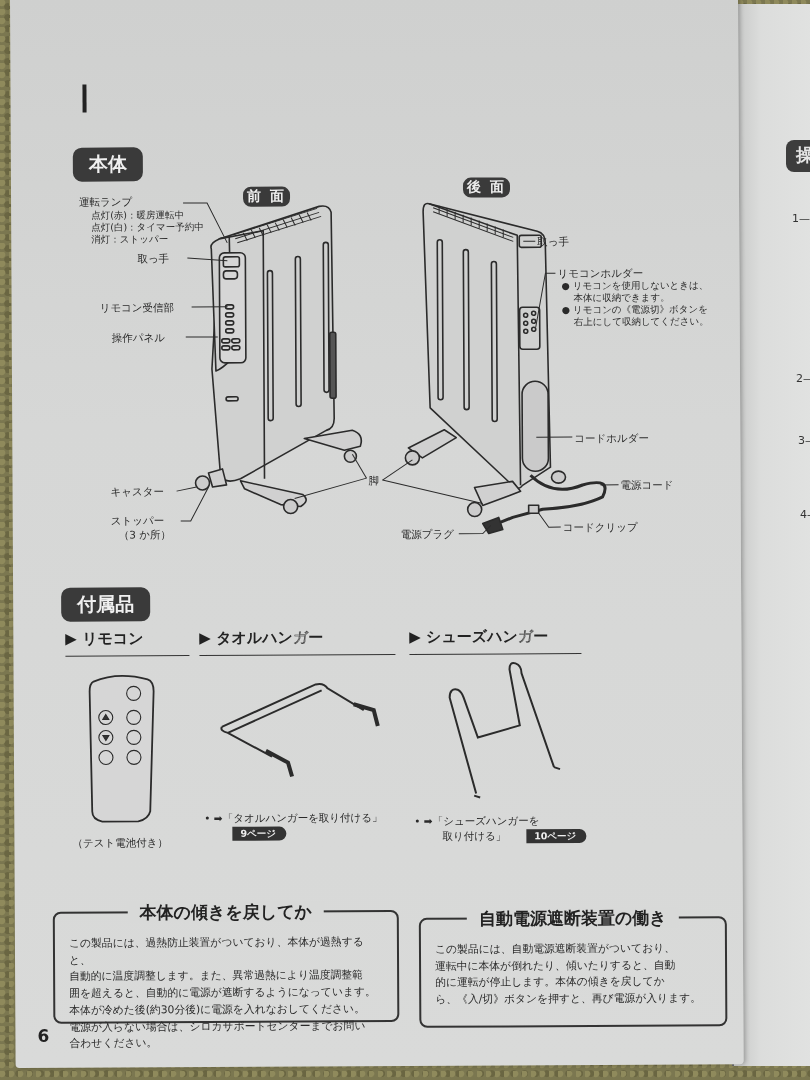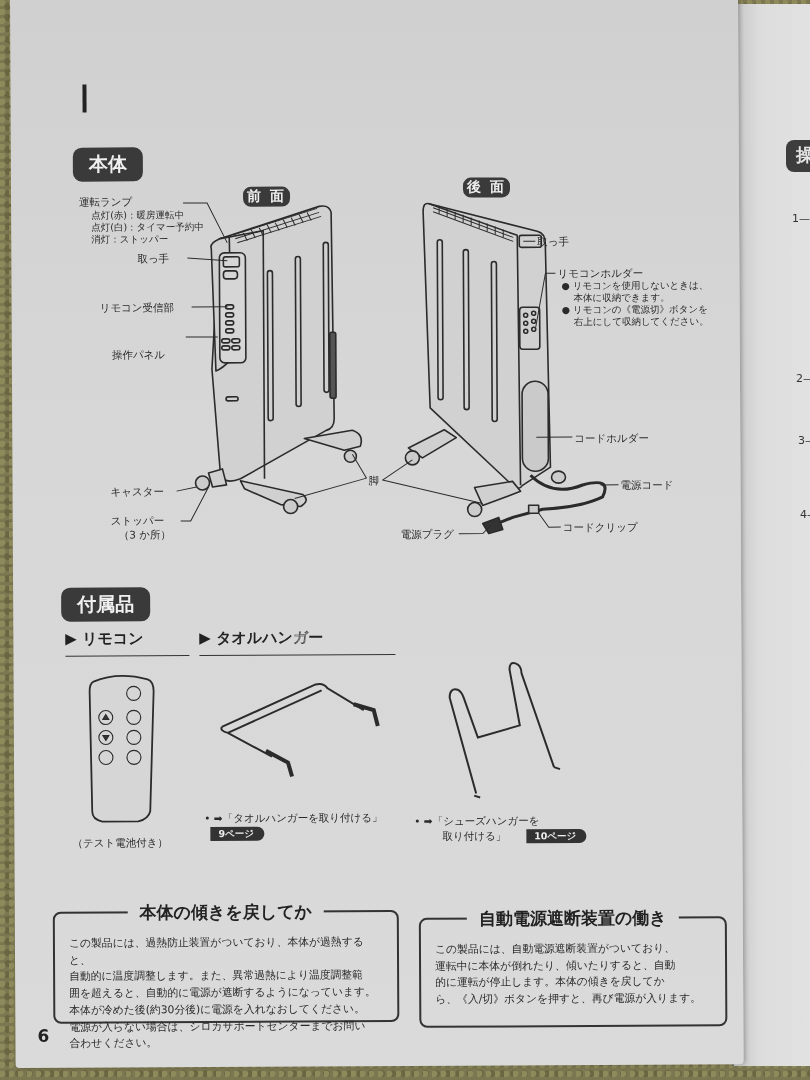--- a/index.html
+++ b/index.html
@@ -204,40 +204,41 @@
       <path d="M446 536 L470 536 L478 528"></path>
     </g>
   </svg>
 
   <div class="lbl" style="left:68px;top:196px">運転ランプ</div>
   <div class="lbl sm" style="left:80px;top:210px">点灯(赤)：暖房運転中</div>
   <div class="lbl sm" style="left:80px;top:222px">点灯(白)：タイマー予約中</div>
   <div class="lbl sm" style="left:80px;top:234px">消灯：ストッパー</div>
   <div class="lbl" style="left:126px;top:253px">取っ手</div>
   <div class="lbl" style="left:88px;top:302px">リモコン受信部</div>
-  <div class="lbl" style="left:100px;top:349px">操作パネル</div>
+  <div class="lbl" style="left:100px;top:332px">操作パネル</div>
   <div class="lbl" style="left:98px;top:486px">キャスター</div>
   <div class="lbl" style="left:98px;top:515px">ストッパー</div>
   <div class="lbl" style="left:106px;top:529px">（3 か所）</div>
   <div class="lbl" style="left:356px;top:476px">脚</div>
 
   <div class="lbl" style="left:526px;top:238px">取っ手</div>
   <div class="lbl" style="left:546px;top:270px">リモコンホルダー</div>
   <div class="lbl sm" style="left:550px;top:283px">● <span>リモコンを使用しないときは、</span></div>
   <div class="lbl sm" style="left:562px;top:295px">本体に収納できます。</div>
   <div class="lbl sm" style="left:550px;top:307px">● <span>リモコンの《電源切》ボタンを</span></div>
   <div class="lbl sm" style="left:562px;top:319px">右上にして収納してください。</div>
   <div class="lbl" style="left:562px;top:435px">コードホルダー</div>
   <div class="lbl" style="left:608px;top:482px">電源コード</div>
   <div class="lbl" style="left:550px;top:524px">コードクリップ</div>
   <div class="lbl" style="left:388px;top:530px">電源プラグ</div>
 
   <div class="tag" style="left:48px;top:588px">付属品</div>
   <div class="sub" style="left:52px;top:630px;width:124px">▶ リモコン</div>
   <div class="sub" style="left:186px;top:630px;width:196px">▶ タオルハンガー</div>
+  <div class="sub" style="left:396px;top:630px;width:172px">▶ シューズハンガー</div>
 
   <svg class="art" width="728" height="1068">
 
     <g fill="none" stroke="#2b2b2b" stroke-width="1.8">
       <path d="M80 682 Q104 672 134 680 Q140 682 140 692 L136 812 Q134 820 124 822 L88 822 Q78 820 78 812 L76 692 Q76 684 80 682 Z" fill="#d6d6d6"></path>
       <g stroke-width="1.1">
         <circle cx="120" cy="694" r="7"></circle>
         <circle cx="92" cy="718" r="7"></circle>
           <circle cx="120" cy="718" r="7"></circle>
         <circle cx="92" cy="738" r="7"></circle>
@@ -261,21 +262,21 @@
       <path d="M462 796 L436 700 Q436 690 444 692 Q448 694 450 700 L464 740 L506 728 L496 672 Q496 664 502 666 Q508 668 508 676 L540 770"></path>
       <path d="M466 800 L460 798"></path>
         <path d="M540 770 L546 772"></path>
     </g>
   </svg>
 
   <div class="note" style="left:58px;top:836px">（テスト電池付き）</div>
 
   <div class="note" style="left:190px;top:812px">
     <span>• ➡</span><span>「タオルハンガーを取り付ける」</span><br>
-    <span class="pg" style="margin-left:6px">9ページ</span>
+    <span class="pg" style="margin-left:28px">9ページ</span>
   </div>
   <div class="note" style="left:400px;top:816px">
     <span>• ➡</span><span>「シューズハンガーを</span><br>
     <span style="margin-left:28px">取り付ける」</span><span class="pg">10ページ</span>
   </div>
 
   <div class="box" style="left:38px;top:912px;width:346px;height:112px">
     <div class="box-title"><span>本体の傾きを戻してか</span></div>
     <div>この製品には、過熱防止装置がついており、本体が過熱すると、</div>
     <div>自動的に温度調整します。また、異常過熱により温度調整範</div>

